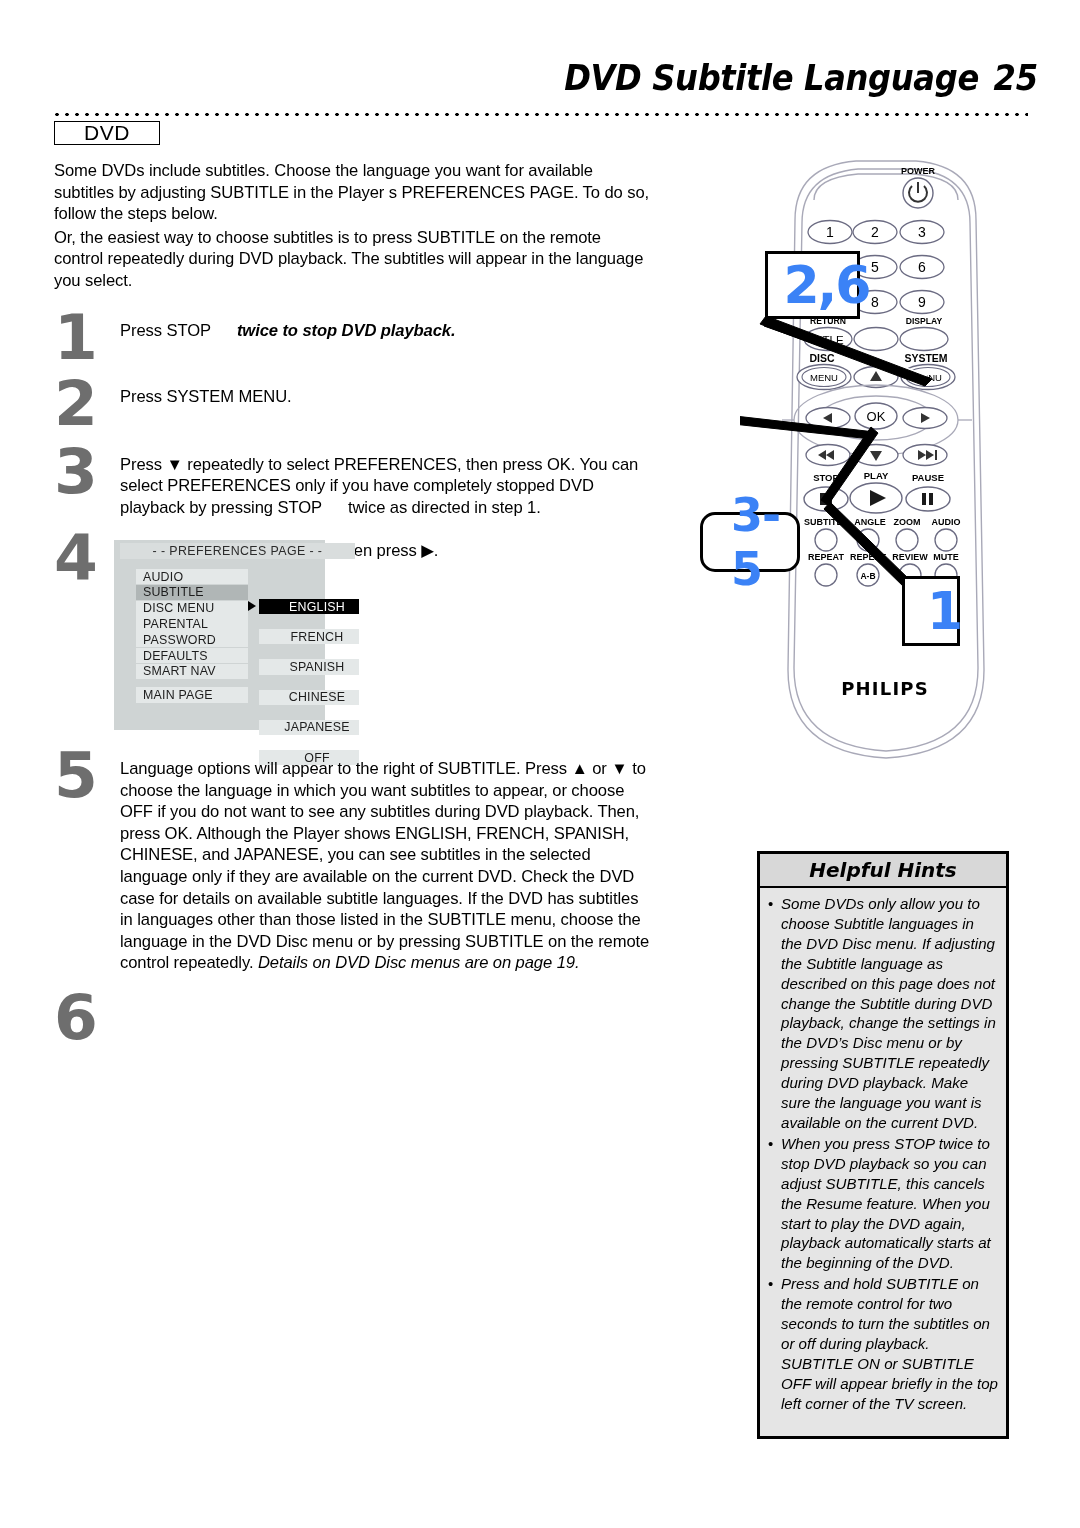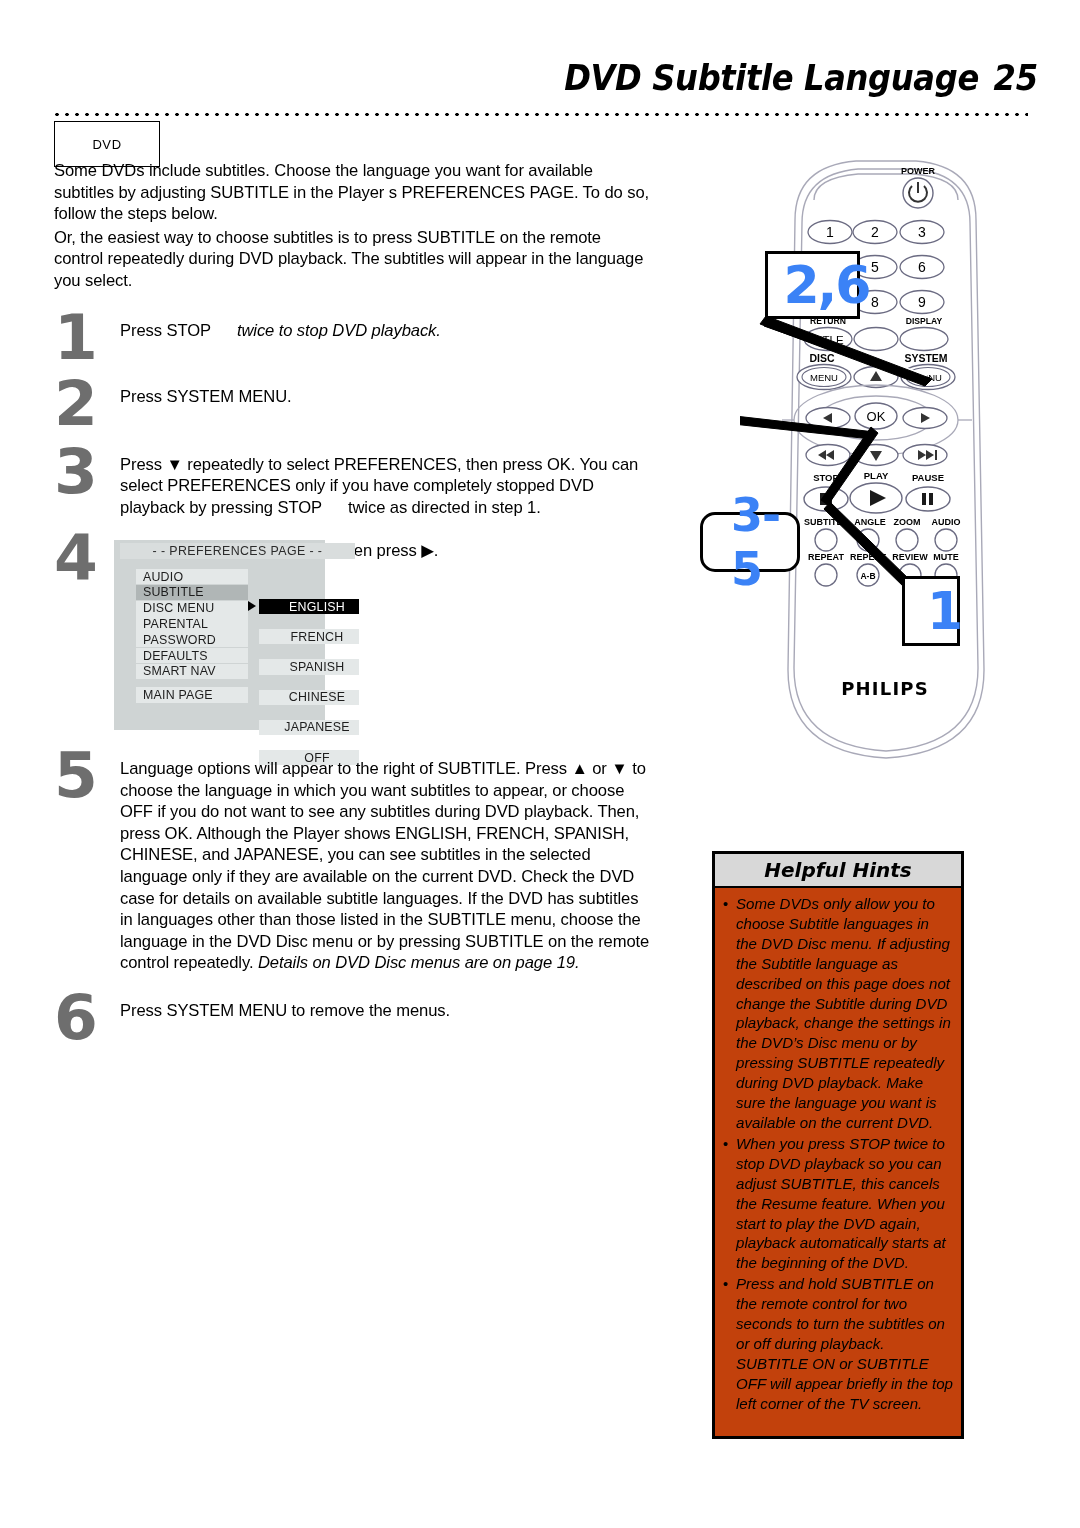--- a/index.html
+++ b/index.html
@@ -30,24 +30,24 @@
   #dotted-rule {
     position:absolute; left:52px; top:112px; width:976px; height:5px;
     background-image:radial-gradient(circle, #000 0 1.6px, transparent 1.9px);
     background-size:10px 5px;
     background-repeat:repeat-x;
     background-position:0 center;
   }
 
   #dvd-badge {
     position:absolute; left:54px; top:121px;
-    width:106px; height:46px;
+    width:106px; height:24px;
     border:1.6px solid #000;
     display:flex; align-items:center; justify-content:center;
-    font-size:13px; letter-spacing:0.6px;
+    font-size:21px; letter-spacing:0.6px;
   }
 
   
   #left-col {
     position:absolute; left:54px; top:160px; width:600px;
   }
   .para {
     font-size:16.6px; line-height:21.6px; letter-spacing:-0.1px;
     margin:0 0 0 0;
   }
@@ -62,21 +62,21 @@
   .step-num {
     position:absolute; left:0; top:-12px;
     font-family:"DejaVu Sans", sans-serif;
     font-weight:bold; font-size:63px; line-height:63px;
     color:#6e6e6e;
     letter-spacing:-2px;
   }
   .step-body { font-size:16.6px; line-height:21.6px; letter-spacing:-0.1px; padding-top:2px; }
   .b { font-weight:normal; }
   .i { font-style:italic; }
-  .bi { font-weight:normal; font-style:italic;margin-top:25px; }
+  .bi { font-weight:bold; font-style:italic;margin-top:25px; }
   .sp { display:inline-block; width:26px; }
 
   
   #osd {
     position:absolute; left:114px; top:540px;
     width:211px; height:190px;
     background:#cfd4d4;
     font-family:"Liberation Sans", sans-serif;
   }
   #osd-title {
@@ -126,22 +126,22 @@
     font-weight:bold; color:#3b82f6;
     z-index:5;
     padding-left:28px;
   }
   #callout-26 { left:765px; top:251px; width:95px; height:68px; font-size:52px; letter-spacing:-2px; }
   #callout-35 { left:700px; top:512px; width:100px; height:60px; font-size:46px; letter-spacing:-1px;border-radius:15px; }
   #callout-1  { left:902px; top:576px; width:58px; height:70px; font-size:52px; }
 
   
   #hints {
-    position:absolute; left:712px; top:851px; width:252px; height:588px;
-    border:3px solid #000; background:#c2410c;
+    position:absolute; left:757px; top:851px; width:252px; height:588px;
+    border:3px solid #000; background:#e5e5e5;
   }
   #hints-title {
     height:34px; background:#d8d8d8; border-bottom:2px solid #000;
     display:flex; align-items:center; justify-content:center;
     font-family:"DejaVu Sans", sans-serif;
     font-style:italic; font-weight:bold; font-size:20px;
   }
   #hints-list { padding:6px 8px 0 8px; }
   .hint {
     display:flex; font-style:italic; font-size:15.1px; line-height:19.9px;
@@ -226,21 +226,20 @@
       <span>Language options will appear to the right of SUBTITLE.</span>
       <span class="b">Press ▲ or ▼ to choose the language in which you want subtitles to appear, or choose OFF if you do not want to see any subtitles during DVD playback. Then, press OK.</span>
       <span>Although the Player shows ENGLISH, FRENCH, SPANISH, CHINESE, and JAPANESE, you can see subtitles in the selected language only if they are available on the current DVD. Check the DVD case for details on available subtitle languages.</span>
       <span>If the DVD has subtitles in languages other than those listed in the SUBTITLE menu, choose the language in the DVD Disc menu or by pressing SUBTITLE on the remote control repeatedly.</span>
       <span class="i">Details on DVD Disc menus are on page 19.</span>
     </div>
   </div>
 
   <div class="step" style="margin-top:24px;">
     <div class="step-num">6</div>
-    <div class="step-body b">Press SYSTEM MENU to remove the menus.</div>
   </div>
 </div>
 
 <div id="remote-wrap">
   <svg id="remote-svg" width="300" height="630" viewBox="0 0 300 630">
     <g fill="none" stroke="#a9a9b8" stroke-width="1.4">
       <path d="M55 70 Q55 16 116 11 L176 11 Q236 16 236 70 L244 520 Q244 602 146 608 Q48 602 48 520 Z"></path>
       <path d="M62 73 Q62 24 118 19 L174 19 Q230 24 230 73 L238 518 Q238 595 146 601 Q54 595 54 518 Z"></path>
       <path d="M74 50 Q74 28 118 24 L174 24 Q218 28 218 50"></path>
     </g>

